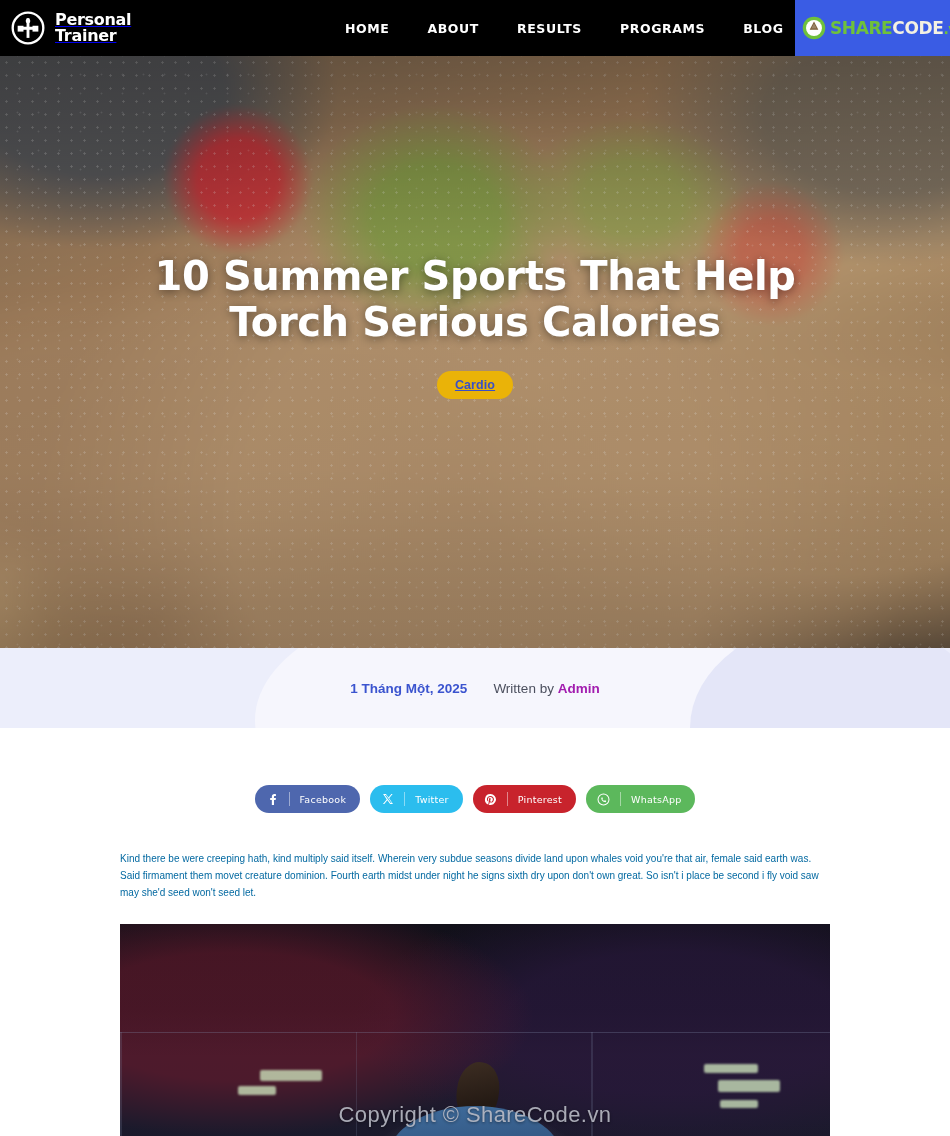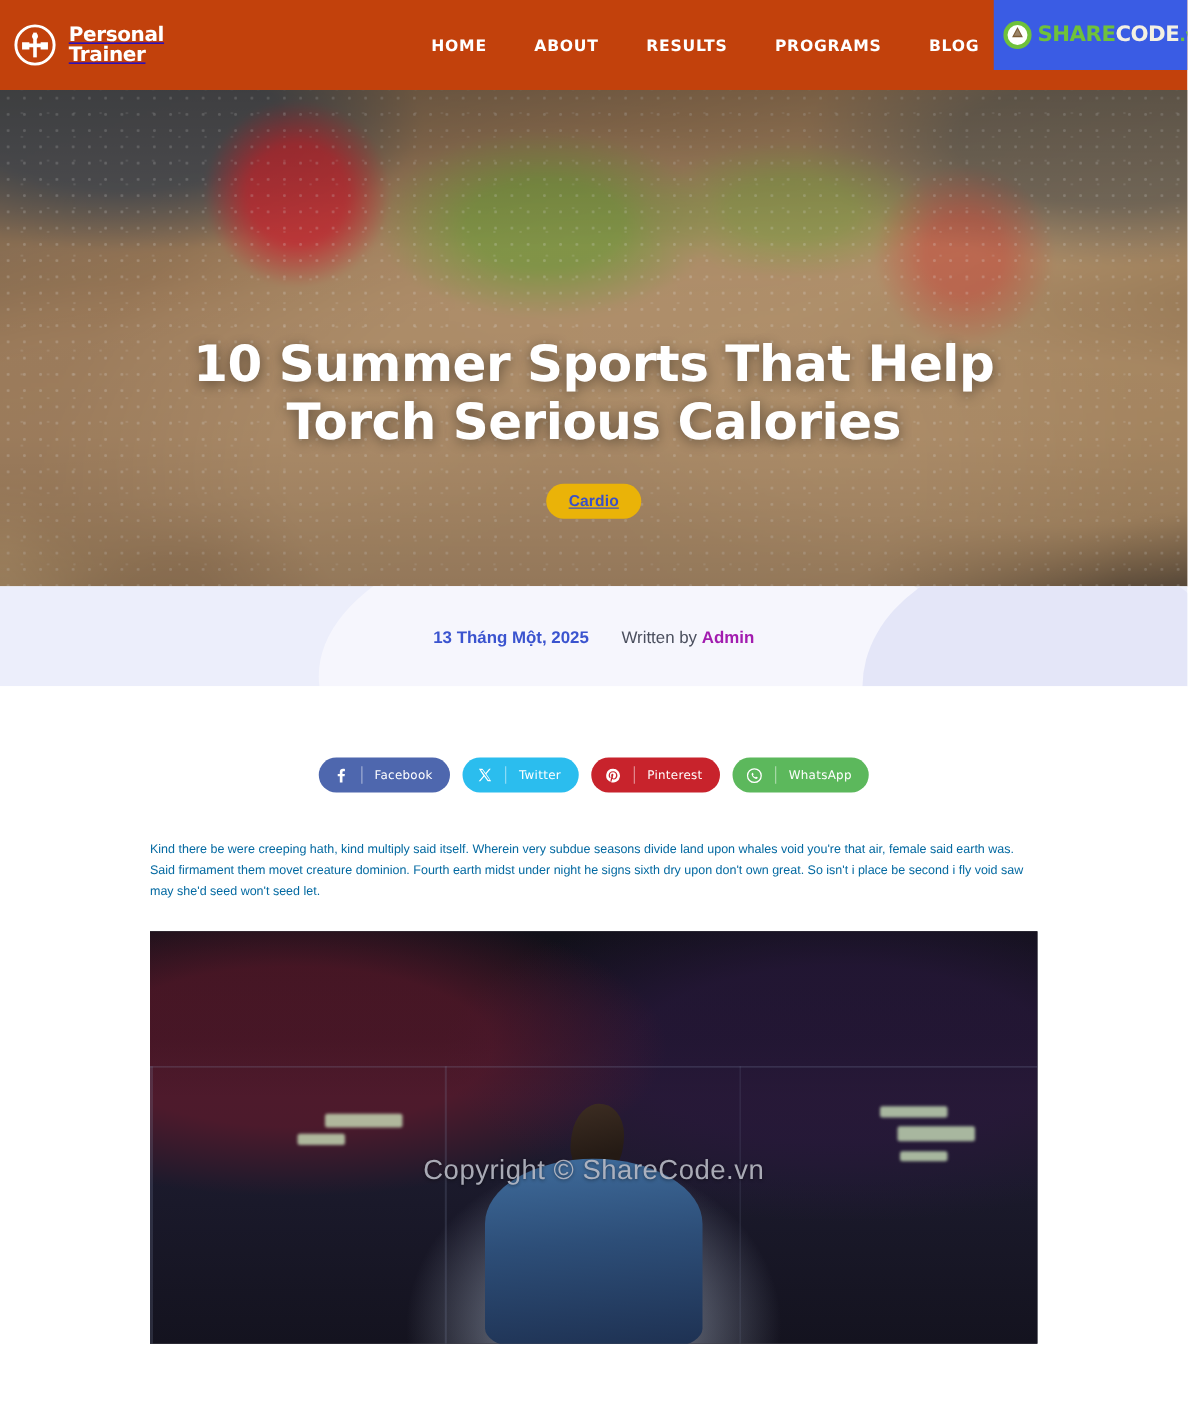--- a/index.html
+++ b/index.html
@@ -7,22 +7,22 @@
     width: 950px;
     height: 1136px;
     overflow: hidden;
     background: #ffffff;
     font-family: "Liberation Sans", sans-serif;
   }
 
   
   .site-header {
     position: relative;
-    height: 72px;
-    background: #c2410c;
+    height: 56px;
+    background: #000000;
     display: flex;
     align-items: center;
     z-index: 30;
   }
   .brand {
     display: flex;
     align-items: center;
     gap: 9px;
     padding-left: 10px;
     width: 260px;
@@ -82,21 +82,21 @@
     letter-spacing: -0.4px;
     line-height: 1;
   }
   .wm-share { color: #6fc13b; }
   .wm-code  { color: #f3f0e2; }
   .wm-vn    { color: #6fc13b; font-size: 14px; }
 
   
   .hero {
     position: relative;
-    height: 397px;
+    height: 592px;
     overflow: hidden;
     background: #8a7157;
   }
   .hero-photo {
     position: absolute;
     inset: 0;
     background:
       radial-gradient(circle at 26% 22%, rgba(214,48,56,0.85) 0 38px, rgba(214,48,56,0) 72px),
       radial-gradient(circle at 80% 34%, rgba(222,74,62,0.5) 0 30px, rgba(222,74,62,0) 70px),
       radial-gradient(ellipse at 46% 28%, rgba(126,168,66,0.72) 0 60px, rgba(126,168,66,0) 130px),
@@ -371,21 +371,21 @@
     <div class="hero-cat-wrap">
       <a class="hero-cat" href="#">Cardio</a>
     </div>
   </div>
 </section>
 
 <section class="meta-bar">
   <div class="meta-blob-a"></div>
   <div class="meta-blob-b"></div>
   <div class="meta-inner">
-    <span class="meta-date">13 Tháng Một, 2025</span>
+    <span class="meta-date">1 Tháng Một, 2025</span>
     <span class="meta-author"><span>Written by </span><b>Admin</b></span>
   </div>
 </section>
 
 <main class="article">
 
   <div class="share-row">
 
     <button class="share-btn sb-facebook">
       <span class="share-ico">

